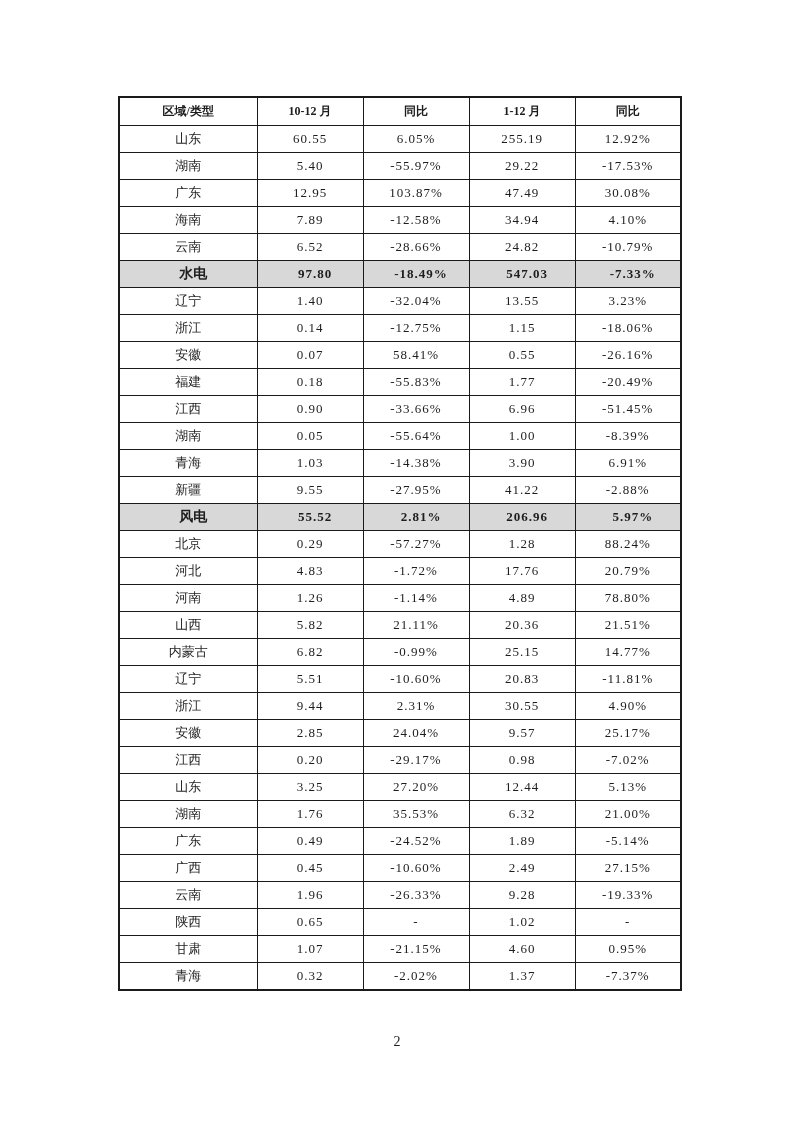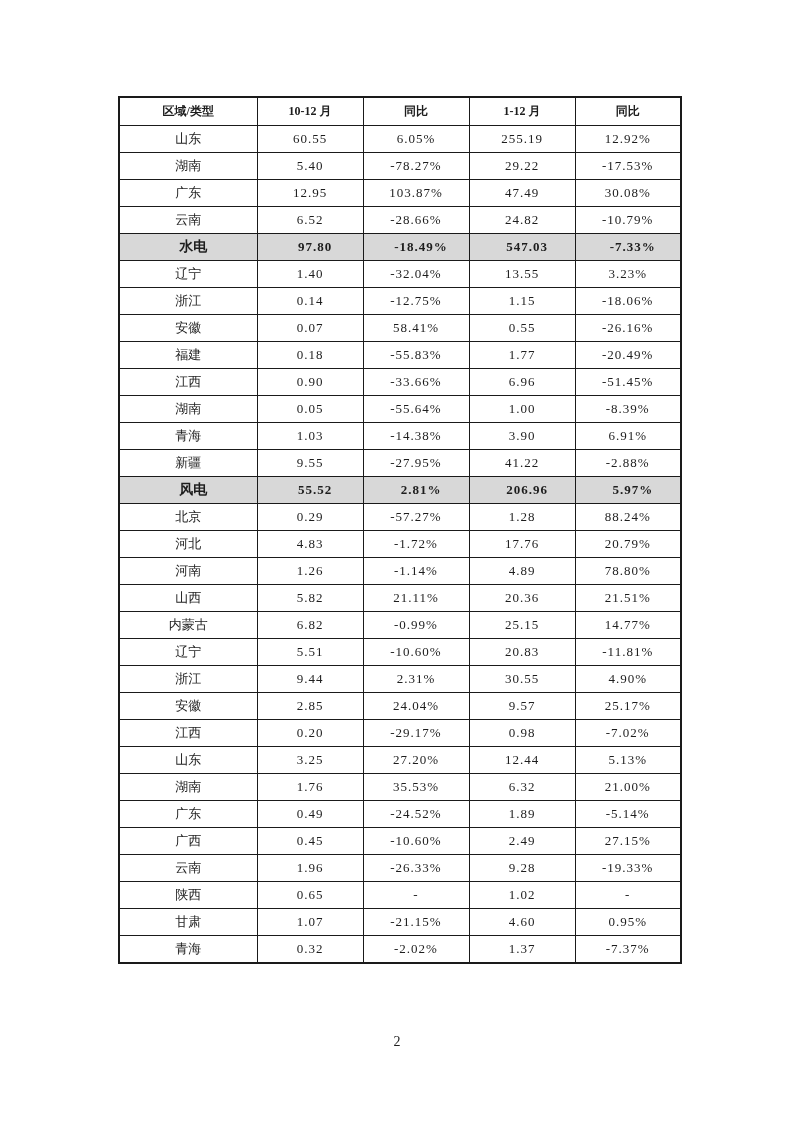--- a/index.html
+++ b/index.html
@@ -79,30 +79,37 @@
         <tr>
     <td class="region">山东</td>
     <td class="num">60.55</td>
     <td class="num">6.05%</td>
     <td class="num">255.19</td>
     <td class="num">12.92%</td>
   </tr>
         <tr>
     <td class="region">湖南</td>
     <td class="num">5.40</td>
-    <td class="num">-78.27%</td>
+    <td class="num">-55.97%</td>
     <td class="num">29.22</td>
     <td class="num">-17.53%</td>
   </tr>
         <tr>
     <td class="region">广东</td>
     <td class="num">12.95</td>
     <td class="num">103.87%</td>
     <td class="num">47.49</td>
     <td class="num">30.08%</td>
+  </tr>
+        <tr>
+    <td class="region">海南</td>
+    <td class="num">7.89</td>
+    <td class="num">-12.58%</td>
+    <td class="num">34.94</td>
+    <td class="num">4.10%</td>
   </tr>
         <tr>
     <td class="region">云南</td>
     <td class="num">6.52</td>
     <td class="num">-28.66%</td>
     <td class="num">24.82</td>
     <td class="num">-10.79%</td>
   </tr>
         <tr class="hl">
     <td class="region">水电</td>

